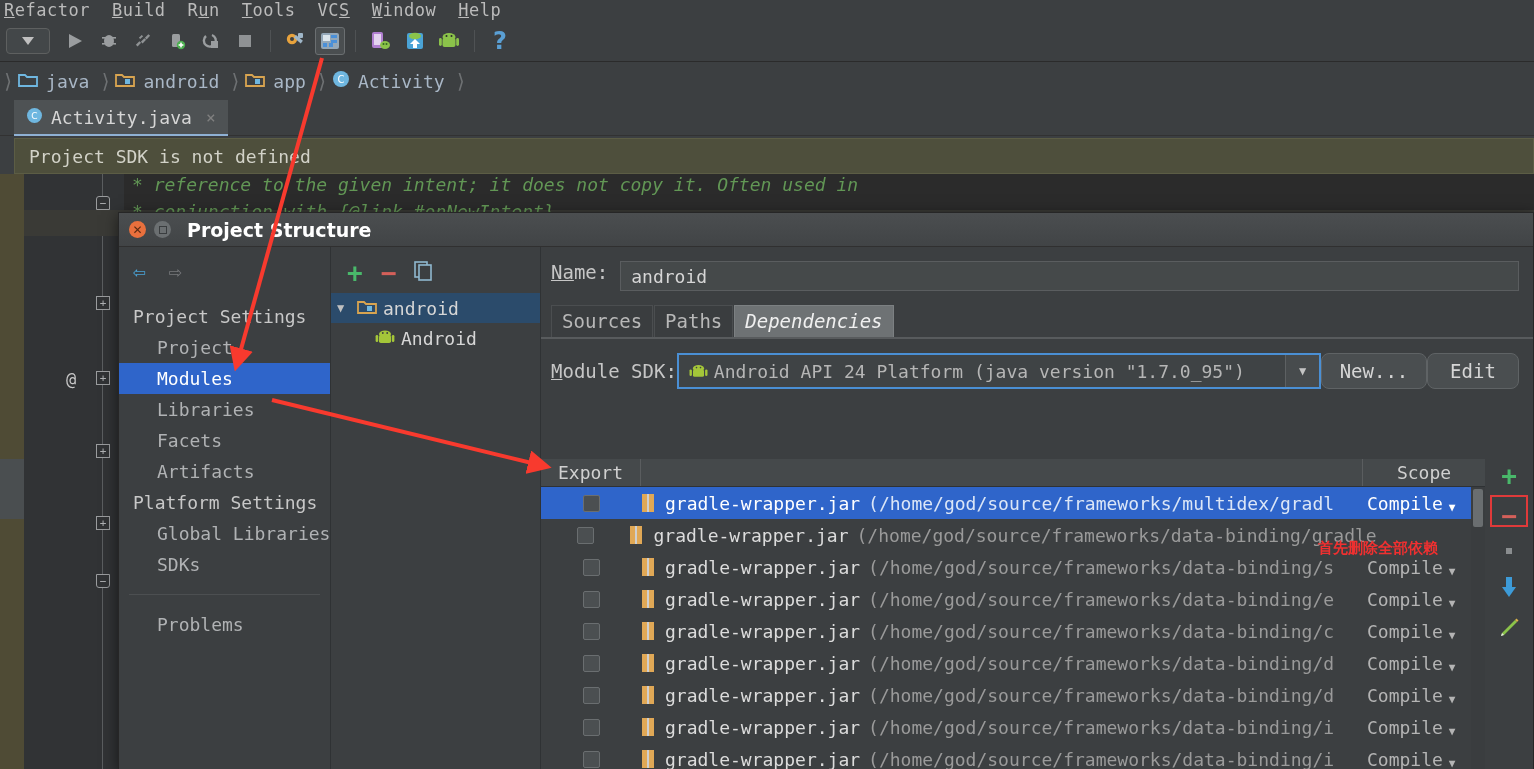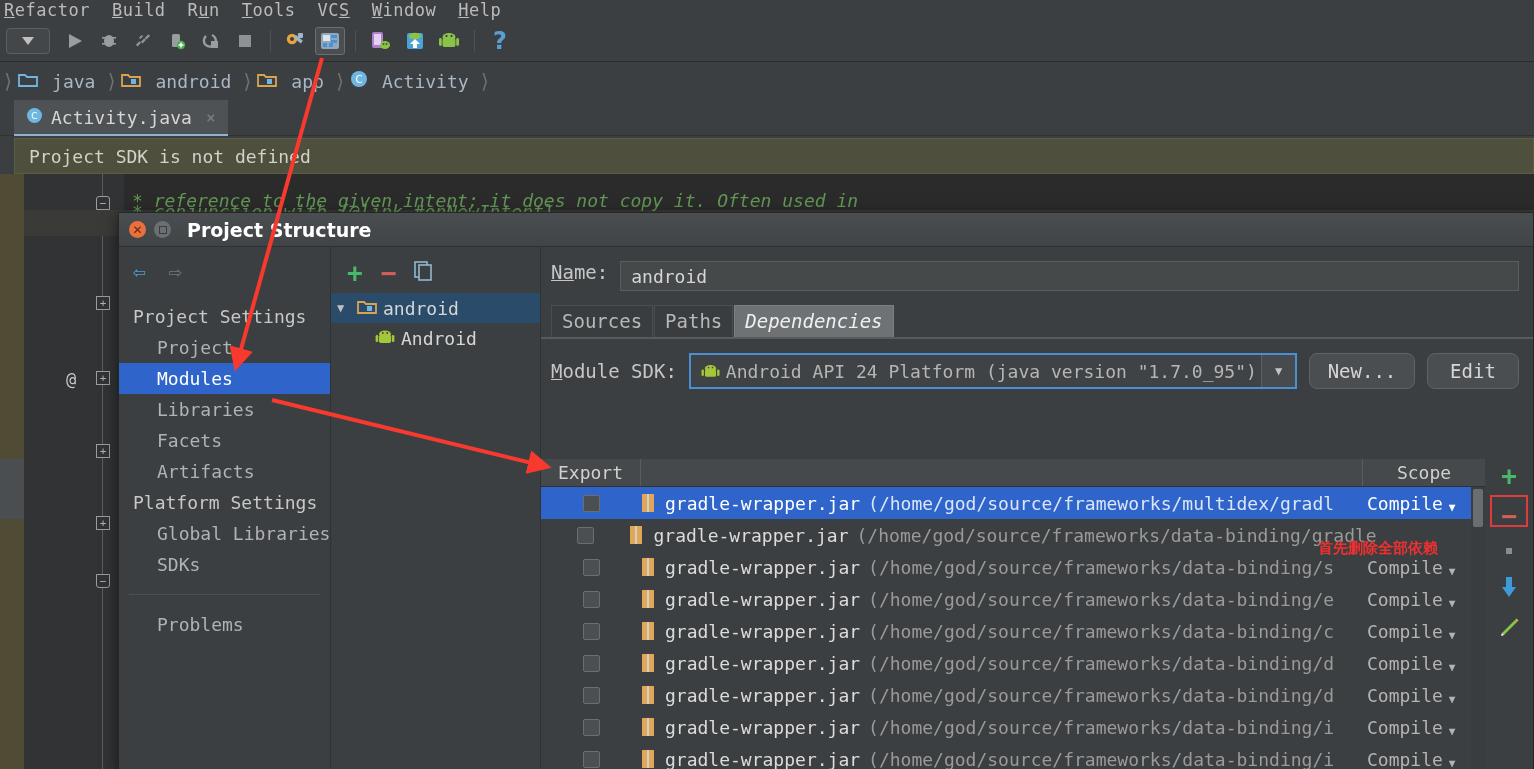--- a/index.html
+++ b/index.html
@@ -38,21 +38,21 @@
     margin-right: 6px;
   }
   .tb-sep { width: 1px; height: 22px; background: #4f5254; margin: 0 6px; }
   .tb-active { border: 1px solid #6b6f71; background: #4a4e50; }
 
   .ide-breadcrumb {
     position: absolute; left: 0; top: 62px; width: 1534px; height: 38px;
     background: #3c3f41; display: flex; align-items: center;
     font-size: 18px; color: #a9b7c6; padding-left: 2px;
   }
-  .crumb { display: flex; align-items: center; gap: 14px; padding: 0 10px 0 4px; }
+  .crumb { display: flex; align-items: center; gap: 8px; padding: 0 10px 0 4px; }
   .crumb-sep { color: #6e7173; font-size: 20px; }
 
   .ide-tabbar {
     position: absolute; left: 0; top: 100px; width: 1534px; height: 36px;
     background: #3c3f41; border-bottom: 1px solid #323232;
   }
   .ide-tab {
     position: absolute; left: 14px; top: 0; height: 36px;
     display: flex; align-items: center; gap: 8px; padding: 0 12px;
     background: #4e5254; color: #d6d6d6; font-size: 18px;
@@ -163,21 +163,21 @@
     color: #d6d6d6; font-size: 18px; display: flex; align-items: center; padding-left: 10px;
   }
   .tabs { display: flex; padding: 14px 0 0 10px; align-items: flex-end; }
   .ptab {
     padding: 4px 10px 5px 10px; font-size: 19px; color: #b8b8b8;
     background: #3a3d3f; border: 1px solid #4b4e50; border-bottom: none; margin-right: 1px;
   }
   .ptab.active { background: #6e7274; color: #f0f0f0; border-color: #7c8082; font-style: italic; }
   .tabs-underline { height: 2px; background: #585b5d; margin: 0 0 0 0; }
 
-  .sdk-row { display: flex; align-items: center; gap: 12px; padding: 14px 14px 0 10px; }
+  .sdk-row { display: flex; align-items: center; padding: 14px 14px 0 10px; }
   .sdk-label { color: #c6c6c6; font-size: 19px; white-space: nowrap; }
   .sdk-combo {
     flex: 1 1 auto; height: 36px; background: #3f4345; border: 2px solid #4a8fd4;
     display: flex; align-items: center; color: #b6b6b6; font-size: 18px; padding-left: 10px;
     white-space: nowrap; overflow: hidden;
   }
   .sdk-arrow {
     width: 34px; height: 32px; background: #474b4d; border-left: 1px solid #5d6163;
     display: flex; align-items: center; justify-content: center; color: #c4c4c4; font-size: 12px;
     margin-left: auto;
@@ -421,21 +421,21 @@
       <div class="fold-mark" style="top:47px;">+</div>
       <div class="fold-mark" style="top:122px;">+</div>
       <div class="at-mark" style="top:195px;">@</div>
       <div class="fold-mark" style="top:197px;">+</div>
       <div class="fold-mark" style="top:270px;">+</div>
       <div class="fold-mark" style="top:342px;">+</div>
       <div class="fold-mark" style="top:400px;border-radius:0 0 3px 3px;">−</div>
     </div>
     <div class="hl-band" style="top:36px;height:26px;"></div>
     <div class="hl-band" style="left:0;width:24px;top:285px;height:60px;background:#4a4e50;"></div>
-    <div class="code-line" style="left:132px;top:16px;">* reference to the given intent; it does not copy it.  Often used in</div>
+    <div class="code-line" style="left:132px;top:0px;">* reference to the given intent; it does not copy it.  Often used in</div>
     <div class="code-line" style="left:132px;top:27px;">* conjunction with {@link #onNewIntent}.</div>
   </div>
 
   <div class="dialog">
     <div class="dlg-title">
       <div class="dot-close">✕</div>
       <div class="dot-min">
           <i></i>
         </div>
       <div class="dlg-title-text">Project Structure</div>

